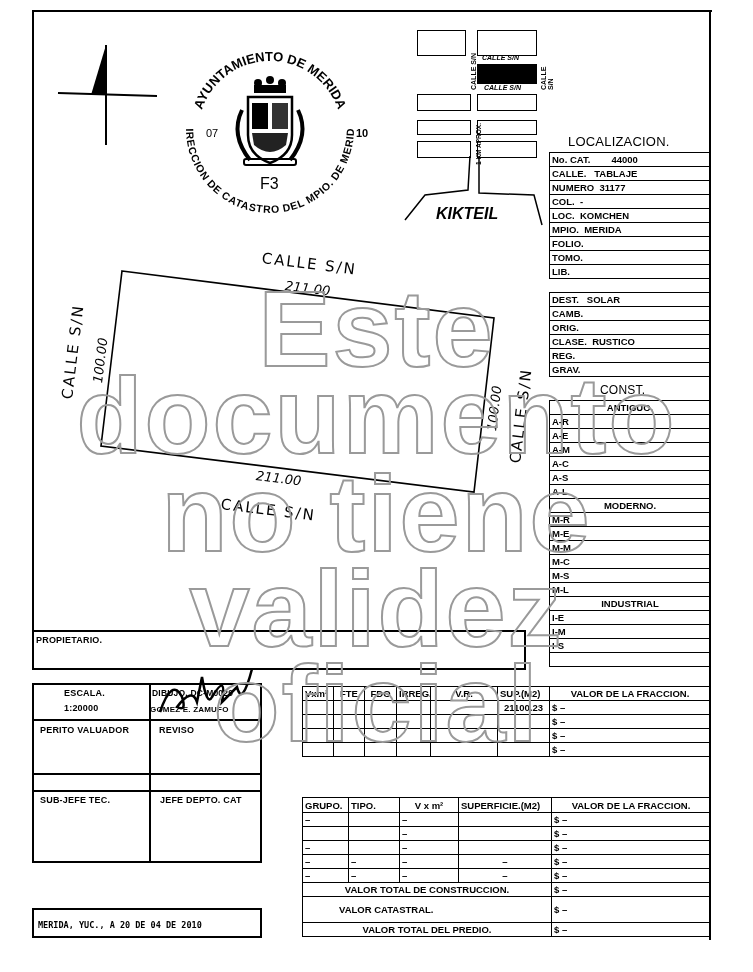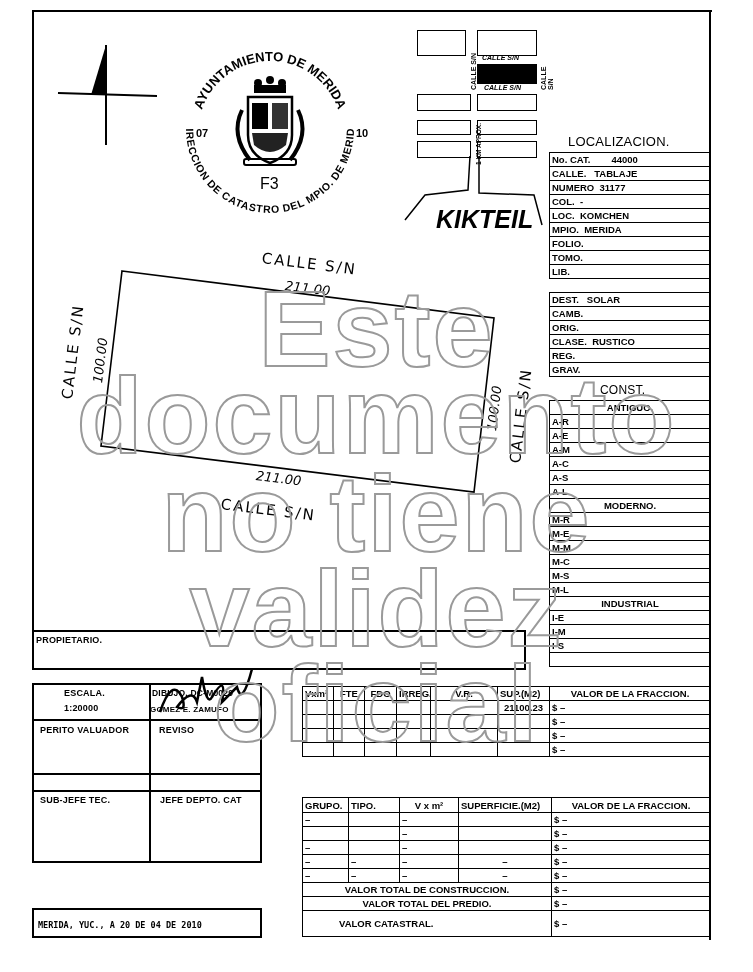--- a/index.html
+++ b/index.html
@@ -51,21 +51,21 @@
     <rect x="54" y="104" width="52" height="6" rx="2" fill="none" stroke="#000" stroke-width="2"></rect>
   </svg>
   <svg class="abs" style="left:-20px;top:-22px;" width="200" height="190" viewBox="0 0 200 190">
     <defs>
       <path id="sealTop" d="M 28,100 A 72,72 0 0 1 172,100"></path>
       <path id="sealBot" d="M 24,96 A 76,76 0 0 0 176,96"></path>
     </defs>
     <text font-family="Liberation Sans, sans-serif" font-weight="bold" font-size="13"><textPath href="#sealTop" startOffset="50%" text-anchor="middle">AYUNTAMIENTO DE MERIDA</textPath></text>
     <text font-family="Liberation Sans, sans-serif" font-weight="bold" font-size="10.5"><textPath href="#sealBot" startOffset="50%" text-anchor="middle" dominant-baseline="hanging">DIRECCION DE CATASTRO DEL MPIO. DE MERIDA</textPath></text>
   </svg>
-  <span class="abs" style="left:6px;top:72px;font-size:11px;font-weight:bold;">07</span>
+  <span class="abs" style="left:16px;top:72px;font-size:11px;font-weight:normal;">07</span>
   <span class="abs" style="left:140px;top:72px;font-size:11px;font-weight:bold;margin-left:26px;">10</span>
   <span class="abs" style="left:70px;top:120px;font-size:16px;">F3</span>
 </div>
 
 <div class="abs" style="left:400px;top:20px;width:160px;height:220px;">
   <div class="abs" style="left:17px;top:10px;width:47px;height:24px;border:1.5px solid #000;"></div>
   <div class="abs" style="left:77px;top:10px;width:58px;height:24px;border:1.5px solid #000;"></div>
   <div class="abs" style="left:77px;top:44px;width:60px;height:20px;background:#000;"></div>
   <div class="abs" style="left:17px;top:74px;width:52px;height:15px;border:1.5px solid #000;"></div>
   <div class="abs" style="left:77px;top:74px;width:58px;height:15px;border:1.5px solid #000;"></div>
@@ -75,21 +75,21 @@
   <div class="abs" style="left:77px;top:121px;width:58px;height:15px;border:1.5px solid #000;"></div>
   <span class="abs" style="left:82px;top:34px;font-size:7px;font-weight:bold;font-style:italic;">CALLE S/N</span>
   <span class="abs" style="left:84px;top:64px;font-size:7px;font-weight:bold;font-style:italic;">CALLE S/N</span>
   <span class="abs" style="left:52px;top:48px;font-size:7px;font-weight:bold;transform:rotate(-90deg);transform-origin:left top;top:70px;left:70px;">CALLE S/N</span>
   <span class="abs" style="font-size:7px;font-weight:bold;transform:rotate(-90deg);transform-origin:left top;top:70px;left:140px;">CALLE S/N</span>
   <span class="abs" style="font-size:6.5px;font-weight:bold;transform:rotate(-90deg);transform-origin:left top;top:145px;left:75px;">1 KM APROX.</span>
   <svg class="abs" style="left:0;top:0;" width="160" height="220">
     <polyline points="70,136 68,170 25,175 5,200" fill="none" stroke="#000" stroke-width="1.5"></polyline>
     <polyline points="79,136 79,173 134,175 142,205" fill="none" stroke="#000" stroke-width="1.5"></polyline>
   </svg>
-  <span class="abs" style="left:36px;top:185px;font-size:25px;font-weight:bold;font-style:italic;">KIKTEIL</span>
+  <span class="abs" style="left:36px;top:185px;font-size:16px;font-weight:bold;font-style:italic;">KIKTEIL</span>
 </div>
 
 <div class="abs t" style="left:568px;top:134px;font-size:13px;font-weight:normal;">LOCALIZACION.</div>
 <table class="tbl loc-tbl" style="left:549px;top:152px;width:162px;">
   <tbody>
       <tr>
         <td><span>No. CAT.</span>&nbsp;&nbsp;&nbsp;&nbsp;&nbsp;&nbsp;&nbsp;&nbsp;<span>44000</span></td>
       </tr>
   <tr>
         <td><span>CALLE.</span>&nbsp;&nbsp;&nbsp;<span>TABLAJE</span></td>
@@ -349,26 +349,26 @@
     <td>–</td>
         <td>–</td>
         <td>–</td>
         <td class="center">–</td>
         <td>$ –</td>
   </tr>
   <tr style="height:14px;">
     <td colspan="4" class="center">VALOR TOTAL DE CONSTRUCCION.</td>
     <td>$ –</td>
   </tr>
-  <tr style="height:14px;">
-    <td colspan="4" class="center">VALOR TOTAL DEL PREDIO.</td>
-    <td>$ –</td>
-  </tr>
   <tr style="height:26px;">
     <td colspan="4" style="padding-left:36px;">VALOR CATASTRAL.</td>
+    <td>$ –</td>
+  </tr>
+  <tr style="height:14px;">
+    <td colspan="4" class="center">VALOR TOTAL DEL PREDIO.</td>
     <td>$ –</td>
   </tr>
 </tbody>
   </table>
 
 <div class="wm" style="top:275px;">Este</div>
 <div class="wm" style="top:362px;">documento</div>
 <div class="wm" style="top:460px;">no tiene</div>
 <div class="wm" style="top:555px;">validez</div>
 <div class="wm" style="top:650px;">oficial</div>

